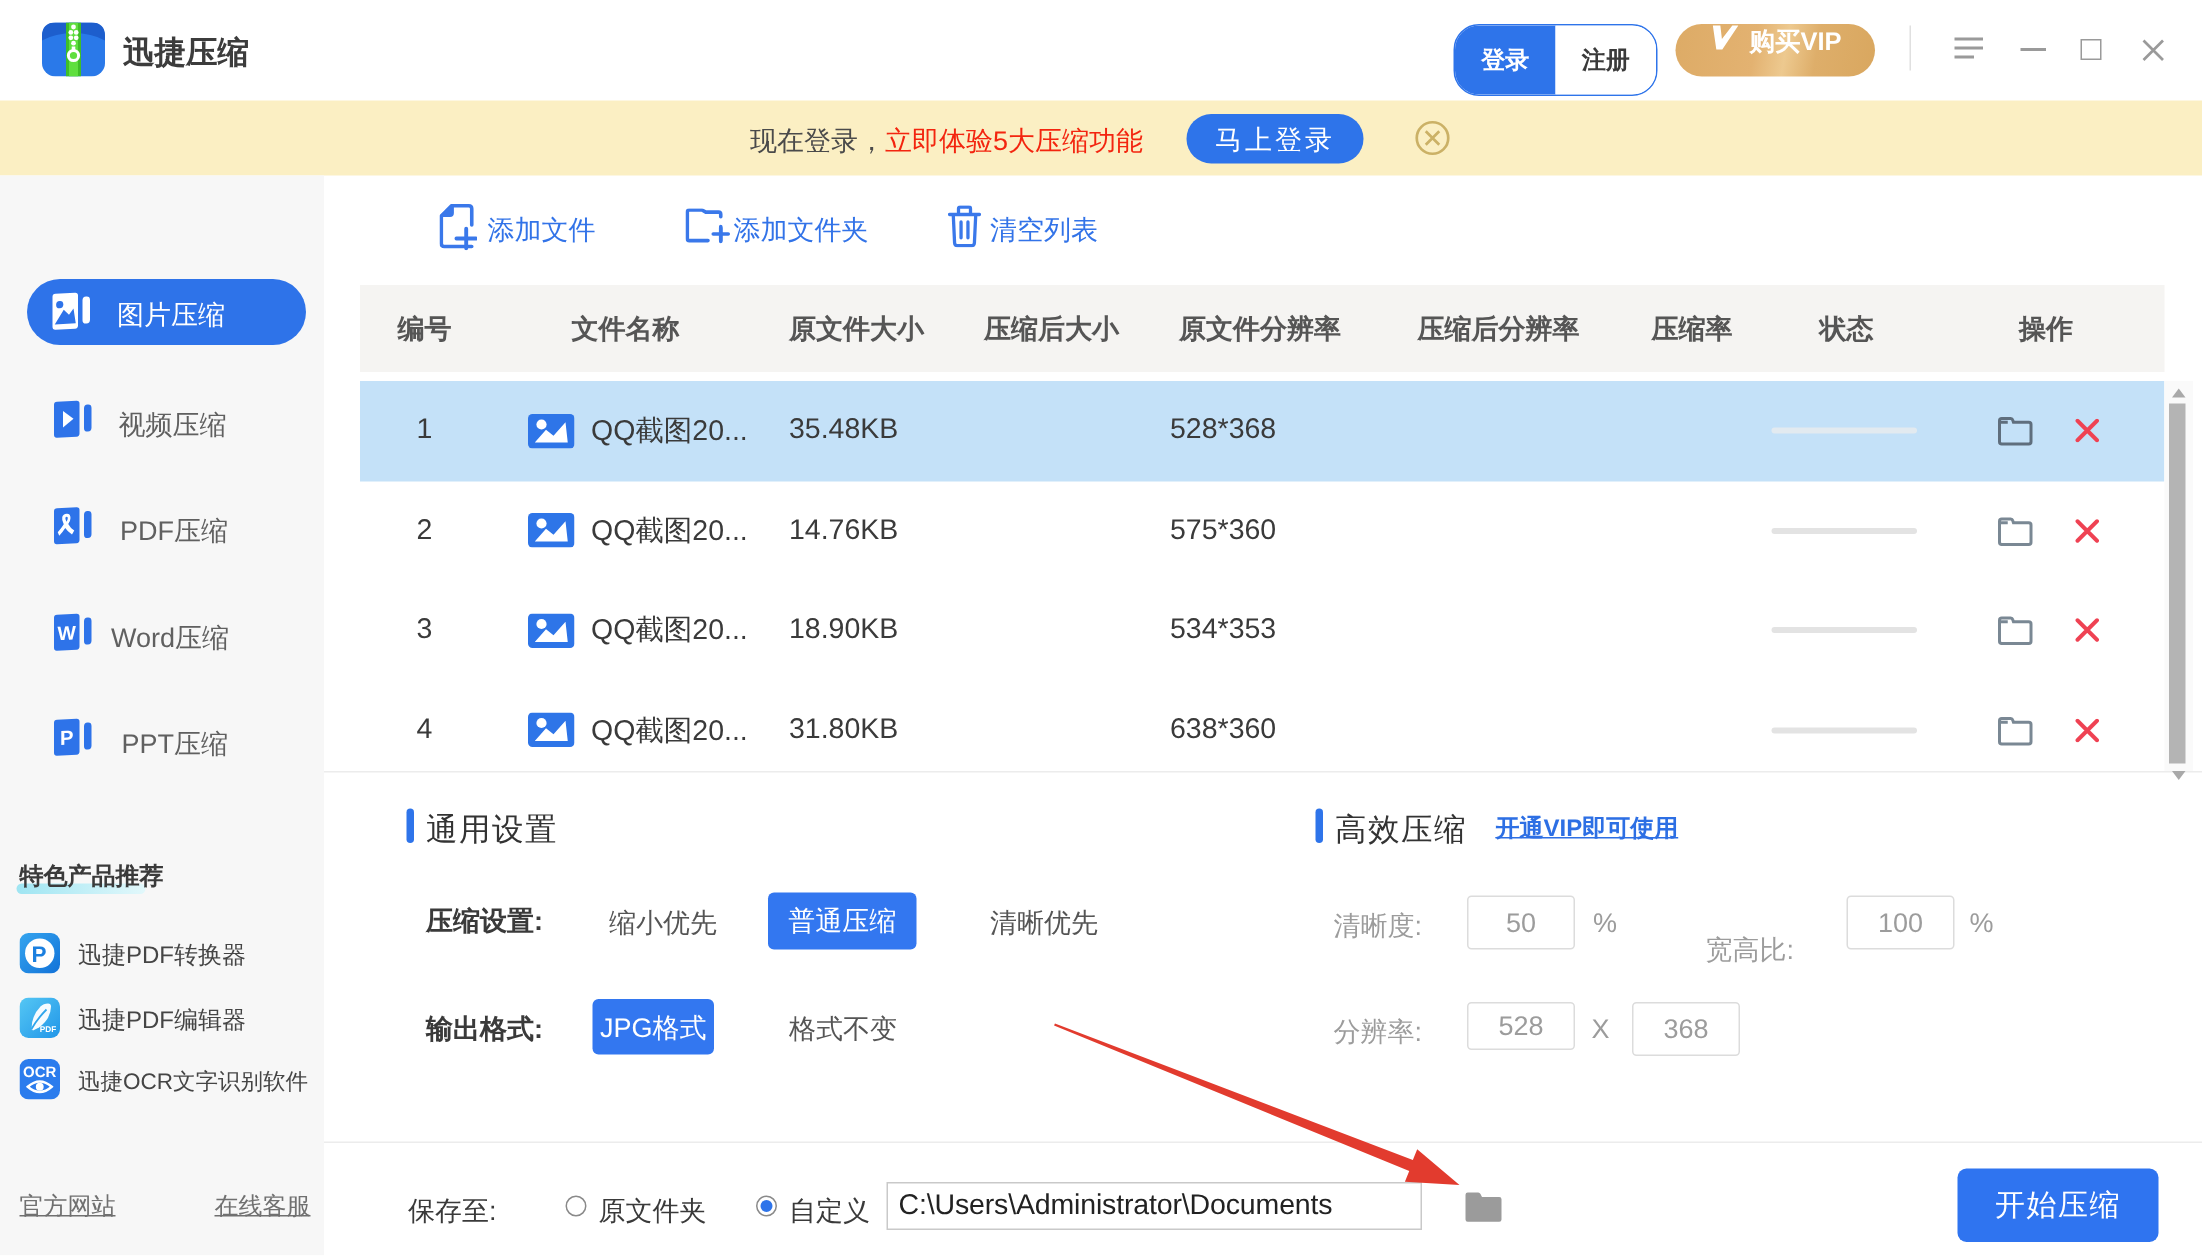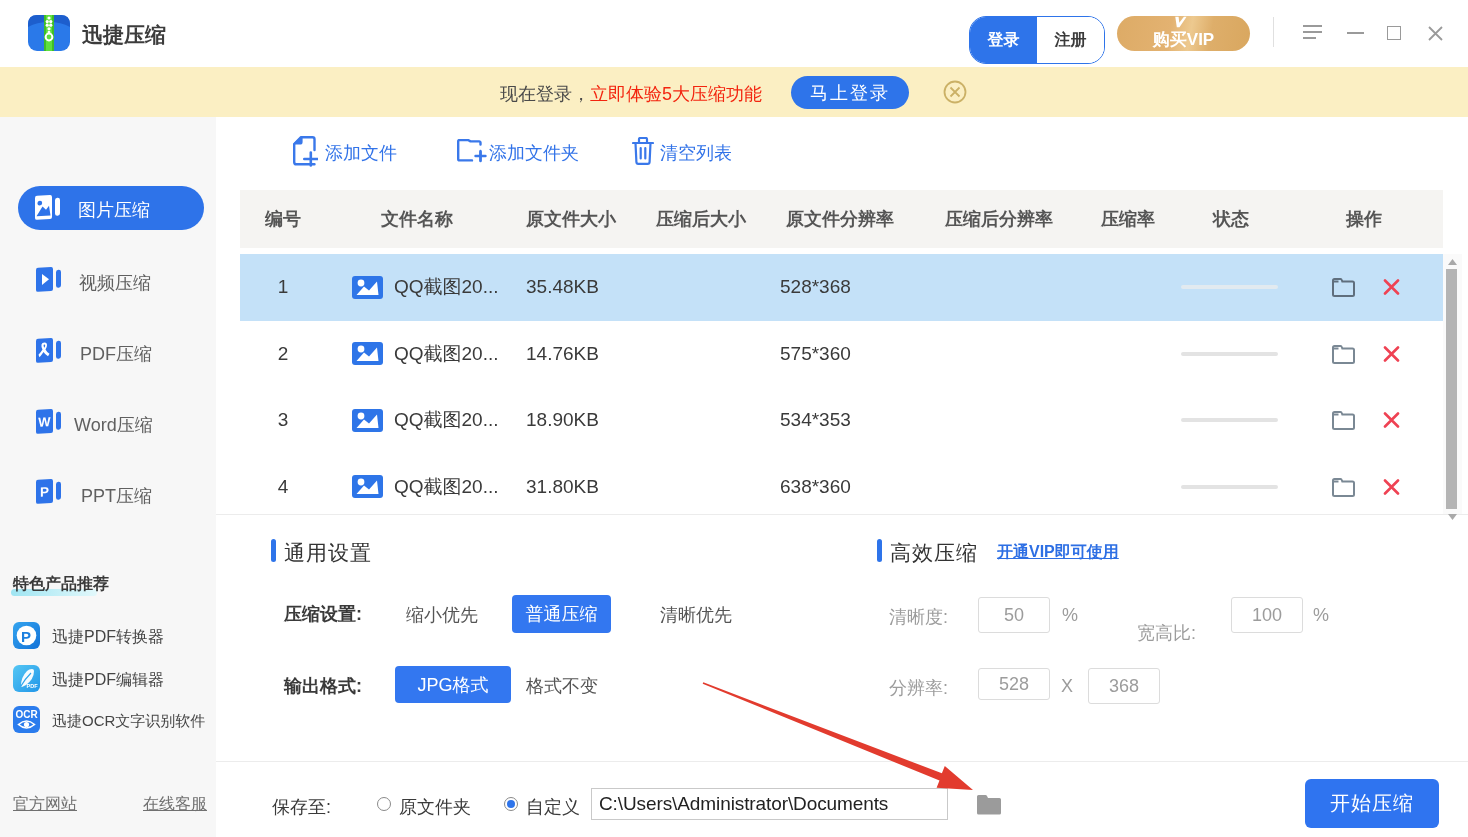--- a/index.html
+++ b/index.html
@@ -38,21 +38,21 @@
   <rect x="19.8" y="16" width="2.4" height="3" fill="#fff"></rect>
   <circle cx="21" cy="22" r="3.4" fill="none" stroke="#fff" stroke-width="2"></circle>
 </svg>
 <div class="abs" style="left:82px;top:21px;font-size:21px;font-weight:bold;color:#3c3c3c;">迅捷压缩</div>
 
 <div class="abs" style="left:969px;top:16px;width:136px;height:48px;border:1.5px solid #2e74ea;border-radius:17px;overflow:hidden;display:flex;">
   <div style="width:67px;height:100%;background:#2e74ea;color:#fff;font-size:16px;font-weight:bold;display:flex;align-items:center;justify-content:center;">登录</div>
   <div style="width:67px;height:100%;background:#fff;color:#3a3a3a;font-size:16px;font-weight:bold;display:flex;align-items:center;justify-content:center;">注册</div>
 </div>
 
-<div class="abs" style="left:1117px;top:16px;width:133px;height:35px;border-radius:18px;background:linear-gradient(100deg,#ddab66 0%,#e3b271 40%,#edc98f 55%,#deae6a 70%,#d9a75f 100%);display:flex;align-items:center;justify-content:center;flex-direction:column;">
+<div class="abs" style="left:1117px;top:16px;width:133px;height:35px;border-radius:18px;background:linear-gradient(100deg,#ddab66 0%,#e3b271 40%,#edc98f 55%,#deae6a 70%,#d9a75f 100%);display:flex;justify-content:center;">
   <svg width="20" height="18" viewBox="0 0 20 18" style="margin-right:7px;">
     <path d="M3 1 L8 1 L10 10 L16 1 L20 1 L11 17 L7 17 Z" fill="#fff" transform="skewX(-6)"></path>
   </svg>
   <span style="color:#fff;font-size:17px;font-weight:bold;">购买VIP</span>
 </div>
 
 <div class="abs" style="left:1273px;top:17px;width:1px;height:30px;background:#e0e0e0;"></div>
 <div class="abs" style="left:1303px;top:25px;width:19px;height:2px;background:#9a9a9a;"></div>
 <div class="abs" style="left:1303px;top:31px;width:19px;height:2px;background:#9a9a9a;"></div>
 <div class="abs" style="left:1303px;top:37px;width:13px;height:2px;background:#9a9a9a;"></div>
@@ -284,21 +284,21 @@
 
 <div class="abs" style="left:271px;top:539px;width:5px;height:23px;border-radius:2.5px;background:#2e74ea;"></div>
 <div class="abs" style="left:284px;top:539px;font-size:21px;color:#333;letter-spacing:1px;">通用设置</div>
 
 <div class="abs" style="left:284px;top:602px;font-size:18px;font-weight:bold;color:#3a3a3a;">压缩设置:</div>
 <div class="abs" style="left:406px;top:603px;font-size:18px;color:#555;">缩小优先</div>
 <div class="abs" style="left:512px;top:595px;width:99px;height:38px;border-radius:4px;background:#3377f0;color:#fff;font-size:18px;display:flex;align-items:center;justify-content:center;">普通压缩</div>
 <div class="abs" style="left:660px;top:603px;font-size:18px;color:#555;">清晰优先</div>
 
 <div class="abs" style="left:284px;top:674px;font-size:18px;font-weight:bold;color:#3a3a3a;">输出格式:</div>
-<div class="abs" style="left:395px;top:666px;width:116px;height:37px;border-radius:4px;background:#3377f0;color:#fff;font-size:18px;display:flex;align-items:center;justify-content:center;">JPG格式</div>
+<div class="abs" style="left:395px;top:666px;width:81px;height:37px;border-radius:4px;background:#3377f0;color:#fff;font-size:18px;display:flex;align-items:center;justify-content:center;">JPG格式</div>
 <div class="abs" style="left:526px;top:674px;font-size:18px;color:#555;">格式不变</div>
 
 <div class="abs" style="left:877px;top:539px;width:5px;height:23px;border-radius:2.5px;background:#2e74ea;"></div>
 <div class="abs" style="left:890px;top:539px;font-size:21px;color:#333;letter-spacing:1px;">高效压缩</div>
 <div class="abs" style="left:997px;top:542px;font-size:16px;font-weight:bold;color:#2d6fe4;text-decoration:underline;">开通VIP即可使用</div>
 
 <div class="abs" style="left:889px;top:605px;font-size:18px;color:#9c9c9c;">清晰度:</div>
 <div class="abs" style="left:978px;top:597px;width:72px;height:36px;border:1px solid #dcdcdc;border-radius:3px;background:#fff;color:#9c9c9c;font-size:18px;display:flex;align-items:center;justify-content:center;">50</div>
 <div class="abs" style="left:1062px;top:605px;font-size:18px;color:#9c9c9c;">%</div>
 <div class="abs" style="left:1137px;top:621px;font-size:18px;color:#9c9c9c;">宽高比:</div>

